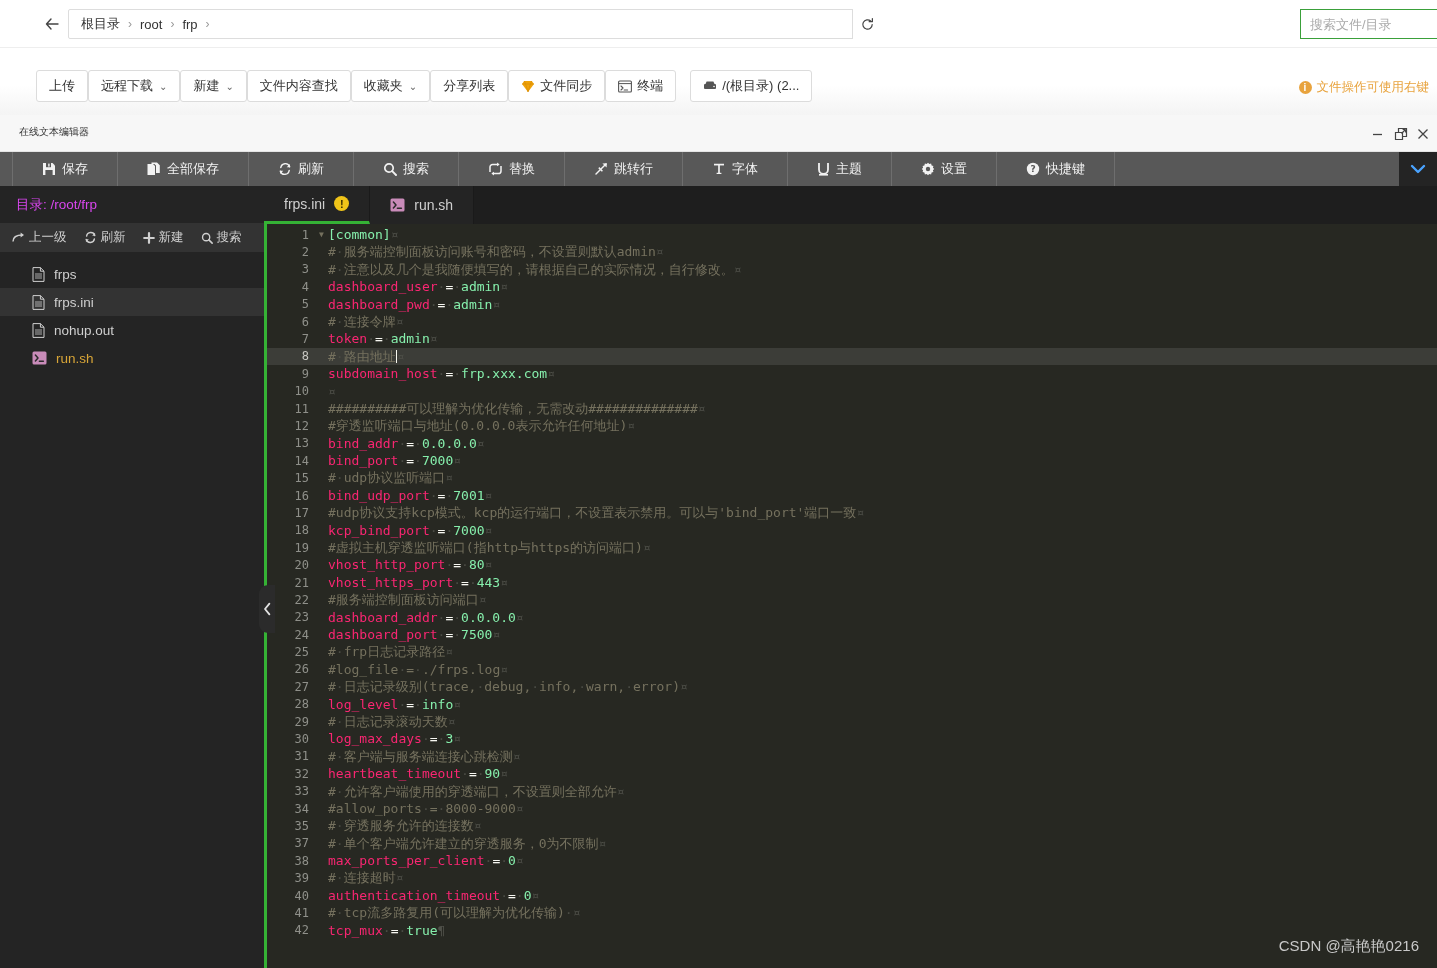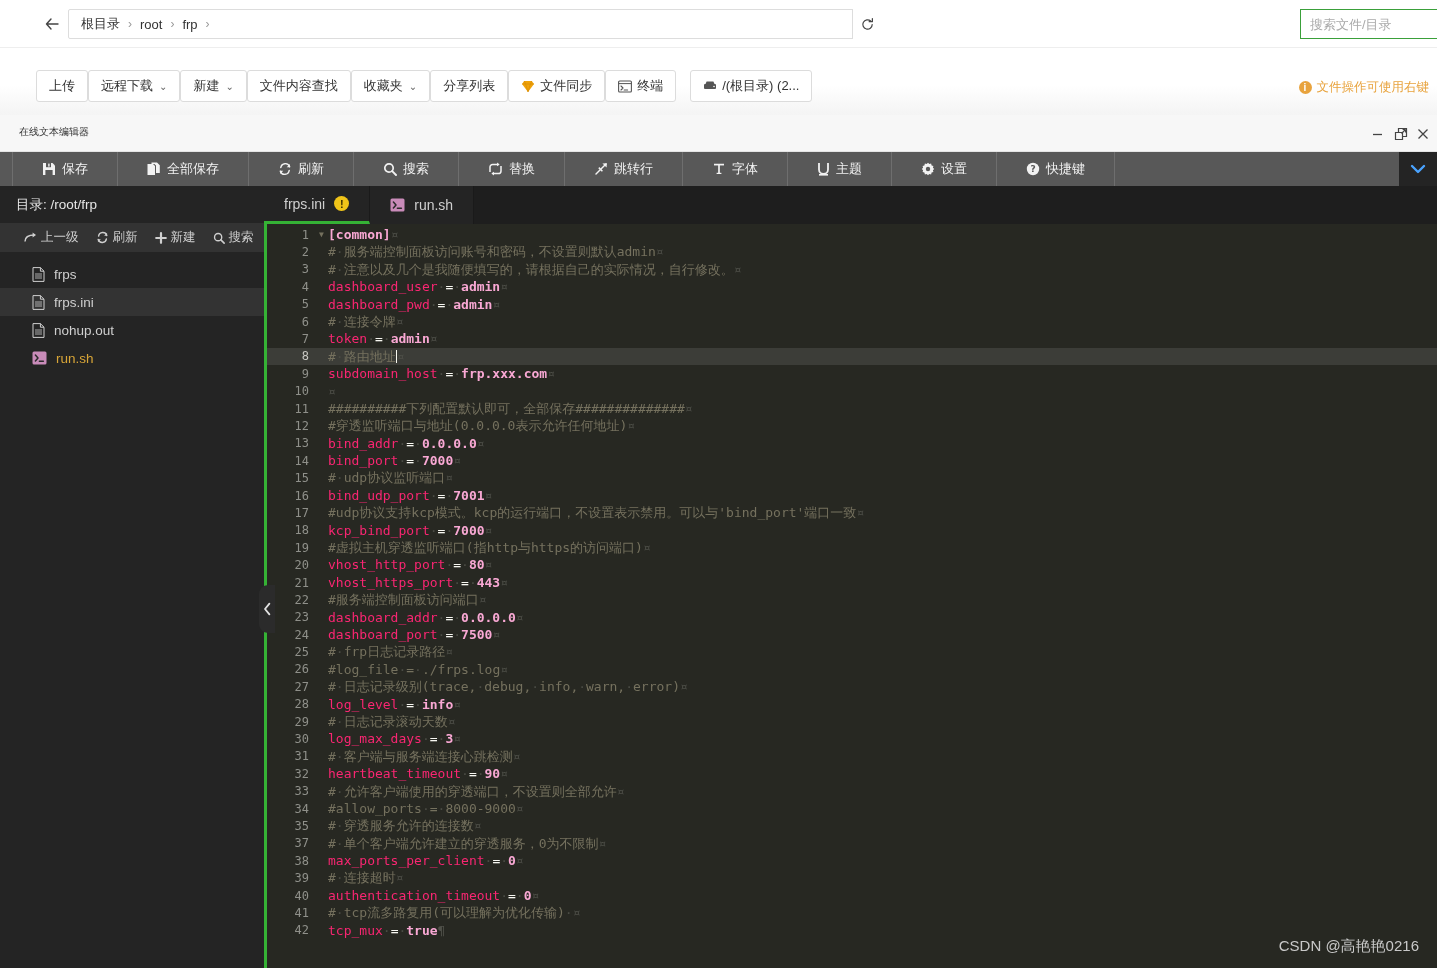--- a/index.html
+++ b/index.html
@@ -110,25 +110,25 @@
     align-items: center; justify-content: center; cursor: pointer;
   }
 
   
   .ed-side {
     position: absolute; left: 0; top: 71px; width: 264px; height: 782px;
     background: #242424;
   }
   .side-path {
     height: 37px; display: flex; align-items: center; padding-left: 16px;
-    color: #e5e5e5; font-size: 13.5px; background: #242424;
+    color: #d946ef; font-size: 13.5px; background: #242424;
   }
   .side-tools {
     height: 29px; background: #333333; display: flex; align-items: center;
-    padding-left: 24px;
+    padding-left: 12px;
   }
   .stb {
     display: flex; align-items: center; color: #cfcfcf; font-size: 12.5px;
     margin-right: 17px; cursor: pointer; white-space: nowrap;
   }
   .stb .si { margin-right: 4px; display: inline-flex; align-items: center; }
   .file-list { padding-top: 8px; }
   .file-item {
     height: 28px; display: flex; align-items: center; padding-left: 32px;
     font-size: 13.5px; color: #cfcfcf; cursor: pointer;
@@ -182,21 +182,21 @@
     width: 48px; min-width: 48px; text-align: right; padding-right: 6px;
     color: #8f908a; font-size: 12px; user-select: none;
   }
   .crow.active .gutter { color: #c8c8c2; }
   .fold {
     width: 13px; min-width: 13px; color: #75715e; font-size: 8px;
     text-align: center; user-select: none;
   }
   .ctext { font-size: 13px; white-space: pre; line-height: 17.4px; }
   .k { color: #f92672; }
-  .v { color: #f9a8d4; font-weight: bold; }
+  .v { color: #86efac; font-weight: normal; }
   .cm { color: #75715e; }
   .eol { color: #4f5049; }
   .op { color: #f8f8f2; }
   .dot { color: #4a4b44; }
   .caret-bar {
     display: inline-block; width: 1px; height: 13px; background: #f8f8f0;
     vertical-align: -2px;
   }
 
   .watermark {
@@ -582,21 +582,21 @@
             <div class="ctext"><span class="k">subdomain_host</span><span class="dot">·</span><span class="op">=</span><span class="dot">·</span><span class="v">frp.xxx.com</span><span class="eol">¤</span></div>
           </div>
           <div class="crow">
             <div class="gutter">10</div>
             <div class="fold"></div>
             <div class="ctext"><span class="eol">¤</span></div>
           </div>
           <div class="crow">
             <div class="gutter">11</div>
             <div class="fold"></div>
-            <div class="ctext"><span class="cm">##########下列配置默认即可，全部保存##############</span><span class="eol">¤</span></div>
+            <div class="ctext"><span class="cm">##########可以理解为优化传输，无需改动##############</span><span class="eol">¤</span></div>
           </div>
           <div class="crow">
             <div class="gutter">12</div>
             <div class="fold"></div>
             <div class="ctext"><span class="cm">#穿透监听端口与地址(0.0.0.0表示允许任何地址)</span><span class="eol">¤</span></div>
           </div>
           <div class="crow">
             <div class="gutter">13</div>
             <div class="fold"></div>
             <div class="ctext"><span class="k">bind_addr</span><span class="dot">·</span><span class="op">=</span><span class="dot">·</span><span class="v">0.0.0.0</span><span class="eol">¤</span></div>

